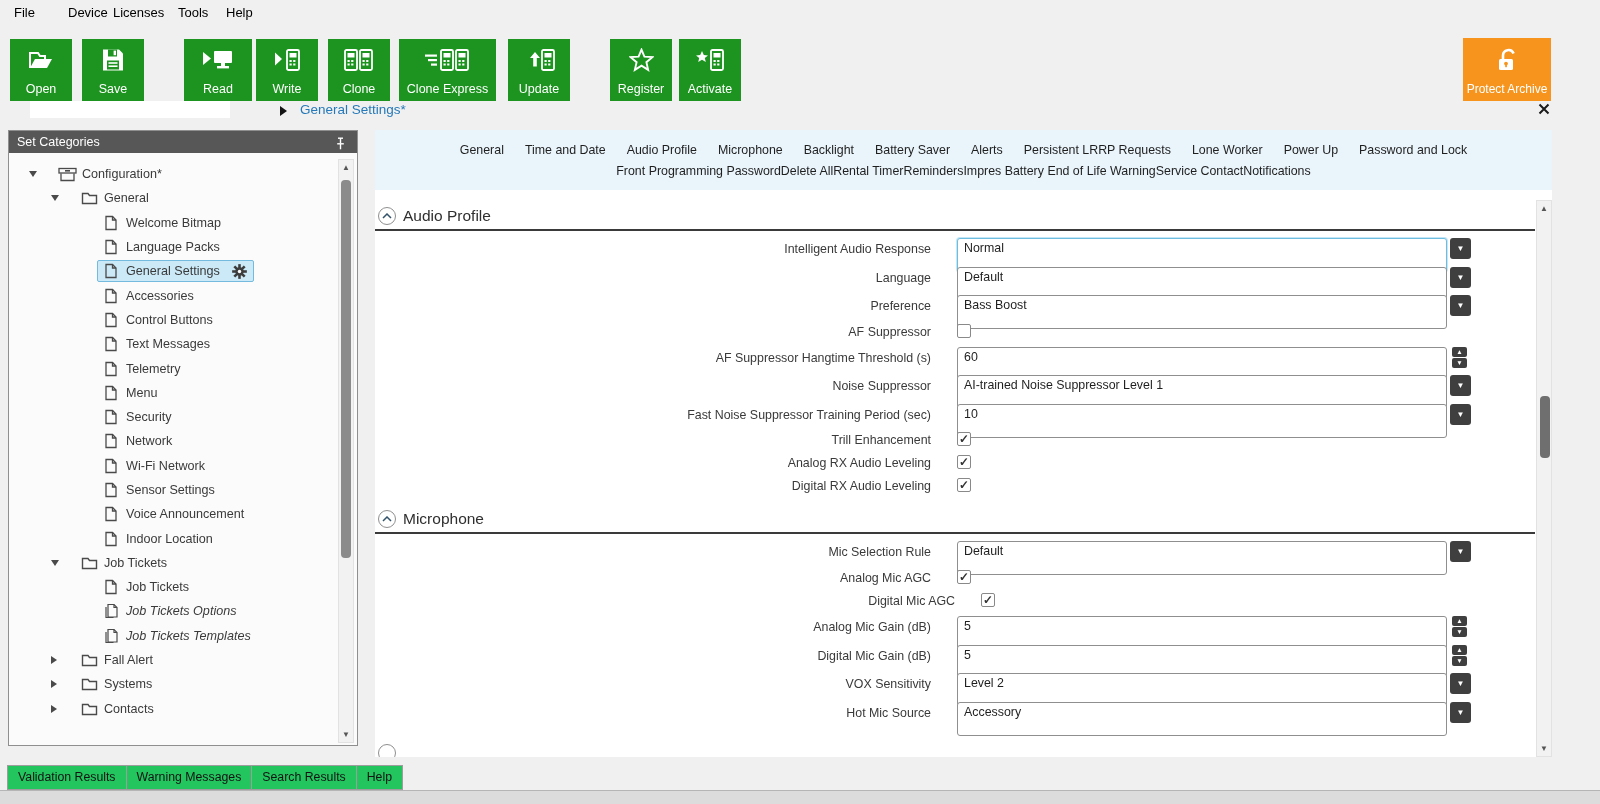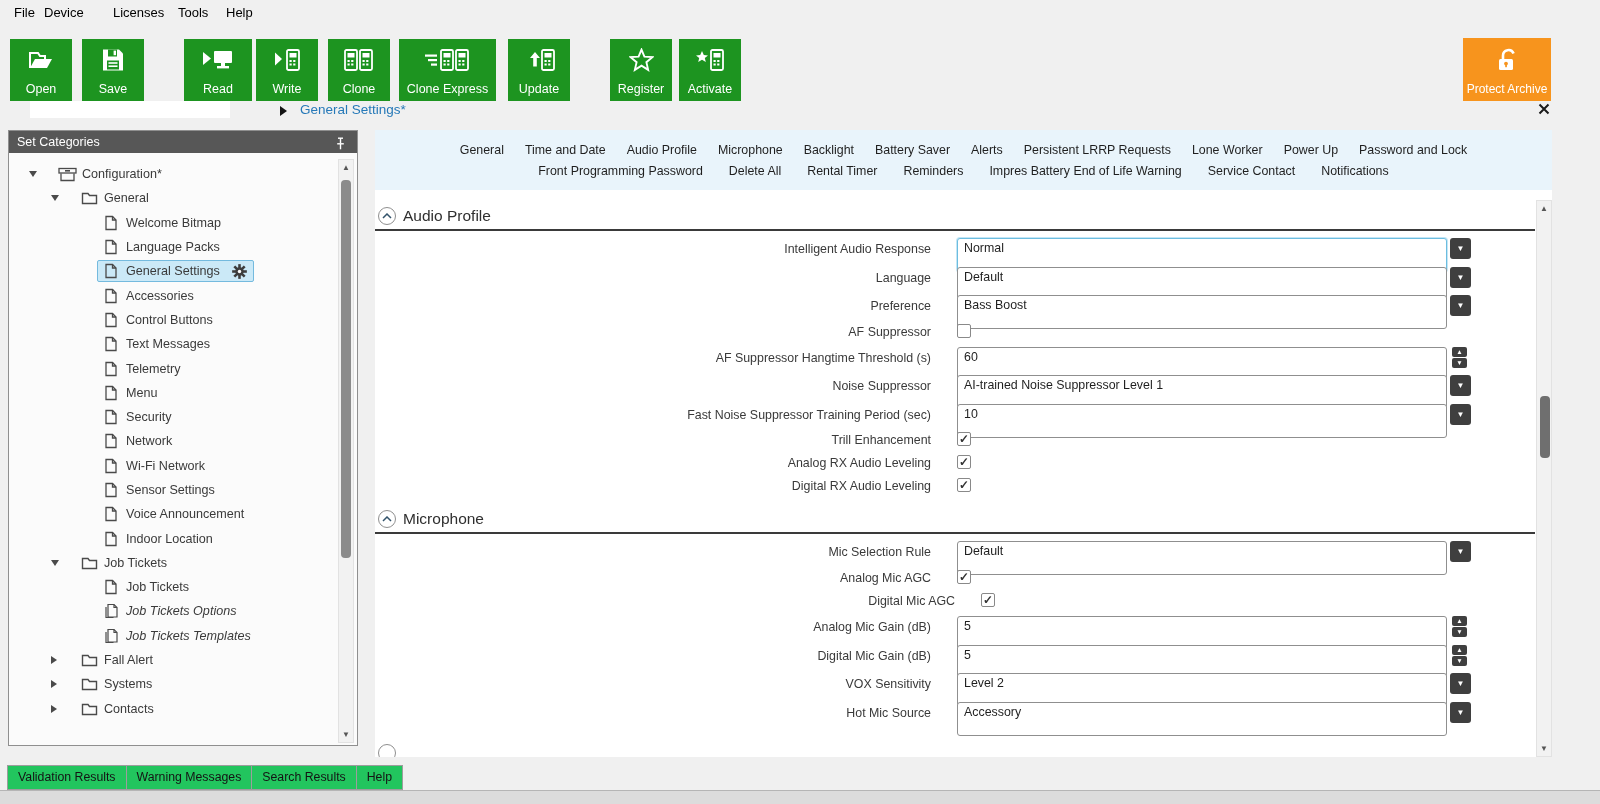--- a/index.html
+++ b/index.html
@@ -55,21 +55,21 @@
   .sbar .up { position:absolute; top:3px; left:0; width:100%; text-align:center; font-size:8px; color:#565656; }
   .sbar .dn { position:absolute; bottom:3px; left:0; width:100%; text-align:center; font-size:8px; color:#565656; }
   .sbar .thumb { position:absolute; border-radius:4px; }
 
   
   .main { position:absolute; left:375px; top:130px; width:1177px; height:627px; background:#fff; }
   .tabstrip { position:absolute; left:0; top:0; width:1177px; height:60px; background:#e9f4fb;
               display:flex; flex-direction:column; justify-content:center; }
   .tabrow { display:flex; justify-content:center; align-items:center; }
   .tabrow1 { gap:21px; margin-bottom:7px; }
-  .tabrow2 { gap:26px; }
+  .tabrow2 { }
   .tab-link { font-size:12.4px; color:#1f1f1f; cursor:default; white-space:nowrap; }
 
   .content { position:absolute; left:0; top:60px; width:1177px; height:567px; background:#fff; overflow:hidden; }
   .section-head { position:absolute; left:3px; display:flex; align-items:center; }
   .sec-toggle { width:18px; height:18px; border:1px solid #8f8f8f; border-radius:50%; background:#fff;
                 display:flex; align-items:center; justify-content:center; }
   .sec-title { margin-left:7px; font-size:15.5px; color:#2f2f2f; }
   .sec-rule { position:absolute; left:0; width:1160px; height:2px; background:#3a3a3a; }
 
   .field-row { position:absolute; left:0; width:1160px; height:22px; }
@@ -96,21 +96,21 @@
   .status-tab { background:#22c55e; border:1px solid #9d9d9d; margin-left:-1px; padding:0 10px;
                 font-size:12.3px; color:#141414; line-height:23px; white-space:nowrap; }
   .bottom-strip { position:absolute; left:0; top:790px; width:1600px; height:14px;
                 background:#dcdcdc; border-top:1px solid #b5b5b5; }
 </style>
 </head>
 <body>
 
 <div class="menubar" id="menubar">
     <span class="menu-item" style="left: 14px;">File</span>
-    <span class="menu-item" style="left: 44px;">Device</span>
+    <span class="menu-item" style="left: 68px;">Device</span>
     <span class="menu-item" style="left: 113px;">Licenses</span>
     <span class="menu-item" style="left: 178px;">Tools</span>
     <span class="menu-item" style="left: 226px;">Help</span>
   </div>
 
 <div id="toolbar">
   <div class="tb-protect">
     <span class="tb-icon" id="padlockIcon">
         <svg width="28" height="27" viewBox="0 0 28 27">
           <path d="M10 12 V8.5 a5.5 5.5 0 0 1 10.6 -2" fill="none" stroke="#fff" stroke-width="2.6"></path>

